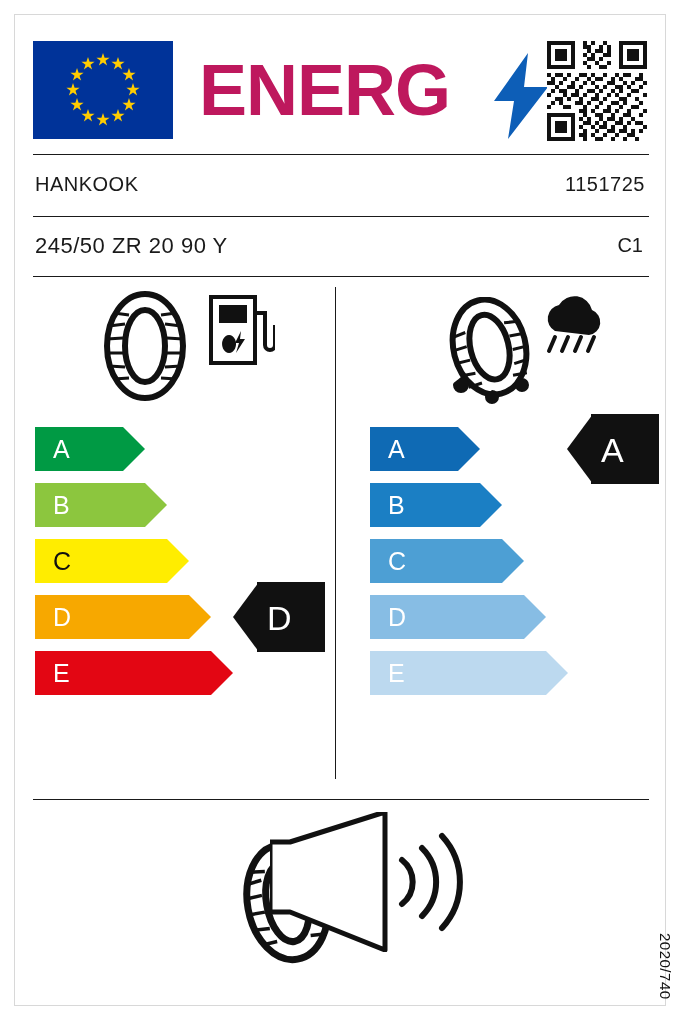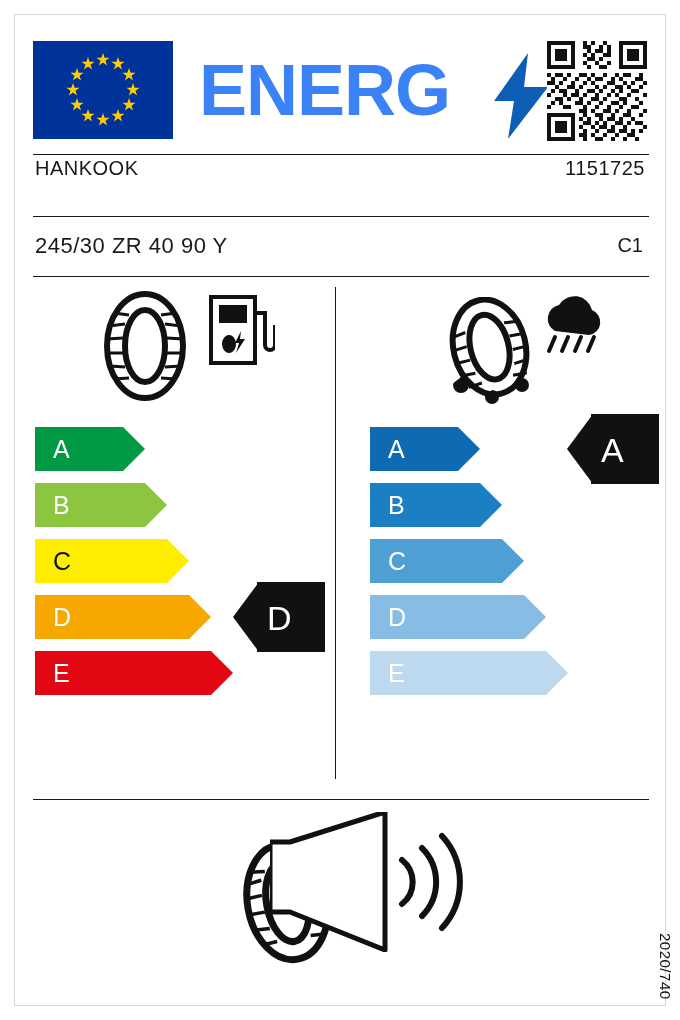--- a/index.html
+++ b/index.html
@@ -41,21 +41,21 @@
     height: 98px;
     background: #003399;
   }
   .energ-text {
     position: absolute;
     left: 184px;
     top: 34px;
     font-size: 72px;
     font-weight: bold;
     letter-spacing: -1px;
-    color: #3b82f6;
+    color: #be185d;
     font-family: "Liberation Sans", sans-serif;
   }
   .bolt {
     position: absolute;
     left: 479px;
     top: 38px;
     width: 54px;
     height: 86px;
   }
   .qr {
@@ -71,21 +71,21 @@
     left: 18px;
     width: 616px;
     height: 1px;
     background: #1a1a1a;
   }
 
   
   .brand-row {
     position: absolute;
     left: 0;
-    top: 124px;
+    top: 140px;
     width: 100%;
     height: 62px;
   }
   .brand-name {
     position: absolute;
     left: 20px;
     top: 18px;
     font-size: 20px;
     letter-spacing: 0.5px;
   }
@@ -447,21 +447,21 @@
   <div class="rule" style="top:139px;"></div>
 
   <div class="brand-row">
     <div class="brand-name">HANKOOK</div>
     <div class="sku">1151725</div>
   </div>
 
   <div class="rule" style="top:201px;"></div>
 
   <div class="size-row">
-    <div class="tyre-size">245/30 ZR 40 90 Y</div>
+    <div class="tyre-size">245/50 ZR 20 90 Y</div>
     <div class="tyre-class">C1</div>
   </div>
 
   <div class="rule" style="top:261px;"></div>
 
   <div class="main">
     <div class="divider-v"></div>
 
     <div class="pictogram" style="left:80px; top:12px;">
       <svg width="100" height="110" viewBox="0 0 100 110">

